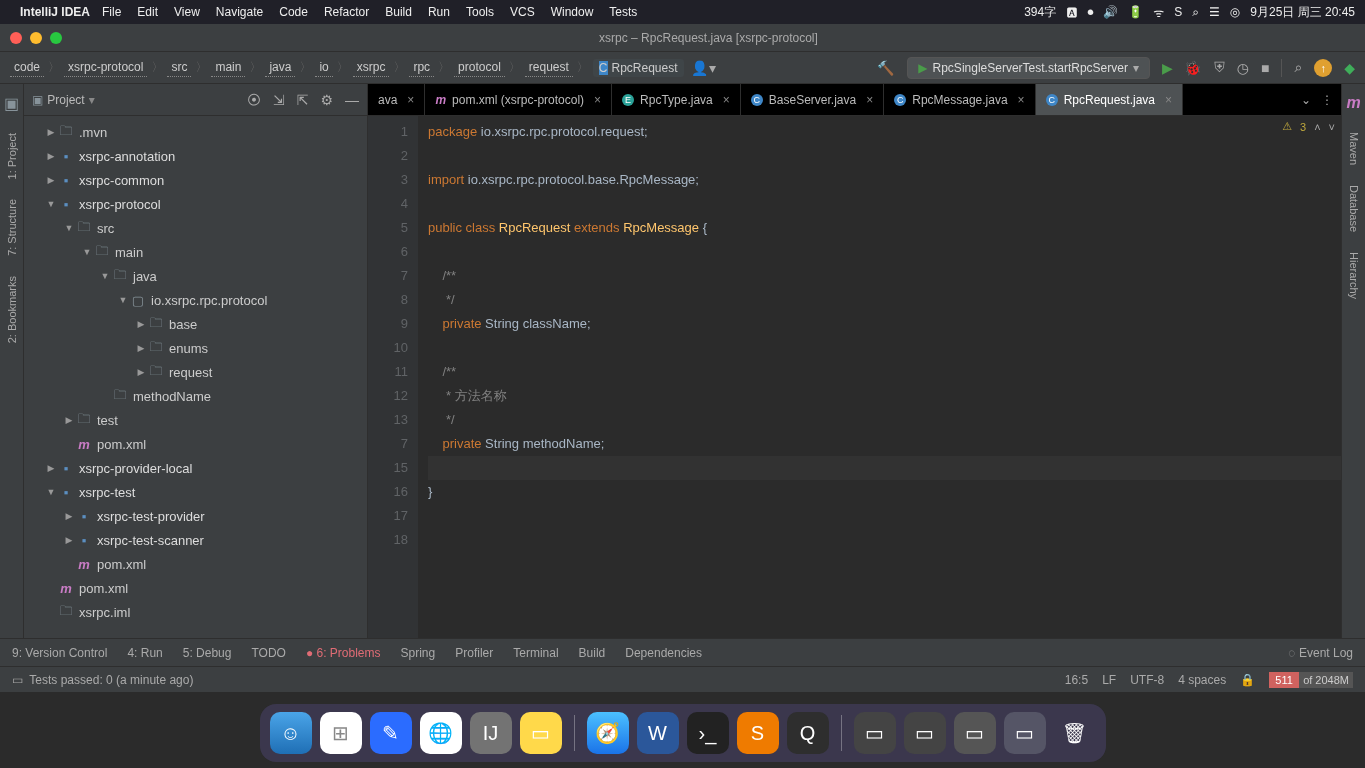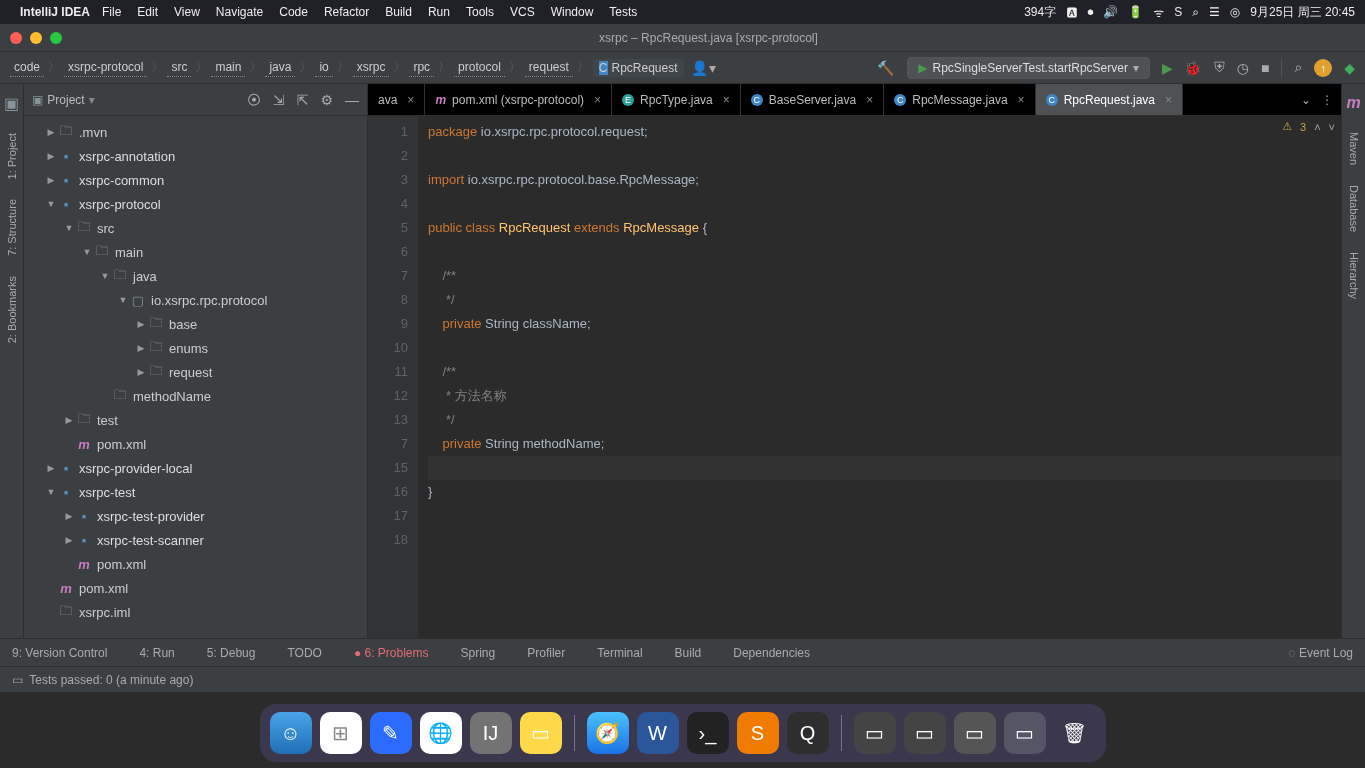--- a/index.html
+++ b/index.html
@@ -53,21 +53,21 @@
 .cir.blue{background:#3e86c7;} .cir.teal{background:#2aa198;}
 .tabs .tabs-actions { margin-left:auto; padding:0 8px; display:flex; gap:10px; color:#aaa; }
 .code-wrap { flex:1; display:flex; min-height:0; position:relative; }
 .gutter-nums { width:50px; background:#313335; text-align:right; color:#606366; font-family:"JetBrains Mono",Menlo,Consolas,monospace; font-size:13px; padding:4px 10px 4px 0; line-height:24px; }
 .code { flex:1; font-family:"JetBrains Mono",Menlo,Consolas,monospace; font-size:13px; padding:4px 0 4px 10px; line-height:24px; color:#a9b7c6; overflow:auto; }
 .code .line { height:24px; white-space:pre; }
 .code .line.curr { background:#323232; }
 .kw { color:#cc7832; } .cls { color:#ffc66d; } .cmt { color:#808080; }
 .warn-strip { position:absolute; top:4px; right:6px; font-size:11px; color:#bfa83d; display:flex; gap:8px; align-items:center; }
 
-.bottom-tools { height:28px; background:#3c3f41; border-top:1px solid #2e2e2e; display:flex; align-items:center; font-size:12px; padding:0 12px; gap:32px; color:#aaa; }
+.bottom-tools { height:28px; background:#3c3f41; border-top:1px solid #2e2e2e; display:flex; align-items:center; font-size:12px; padding:0 12px; gap:20px; color:#aaa; }
 .bottom-tools .red { color:#e06c75; }
 .bottom-tools .spacer { flex:1; }
 .statusbar { height:26px; background:#3c3f41; border-top:1px solid #2e2e2e; display:flex; align-items:center; font-size:12px; color:#aaa; padding:0 12px; }
 .statusbar .right { margin-left:auto; display:flex; gap:14px; align-items:center; }
 .mem { display:flex; align-items:center; gap:0; }
 .mem-bar { width:30px; height:16px; background:#d0625f; color:#fff; font-size:11px; display:flex; align-items:center; justify-content:center; }
 .mem-rest { height:16px; padding:0 4px; background:#555; color:#ccc; font-size:11px; display:flex; align-items:center; }
 
 .dock { position:absolute; bottom:6px; left:50%; transform:translateX(-50%); height:58px; background:rgba(80,70,120,0.45); border-radius:16px; padding:6px 10px; display:flex; gap:8px; align-items:center; backdrop-filter:blur(6px); }
 .dock-icon { width:42px; height:42px; border-radius:10px; display:flex; align-items:center; justify-content:center; font-size:20px; color:#fff; }
@@ -439,20 +439,31 @@
       <span>Terminal</span>
       <span>Build</span>
       <span>Dependencies</span>
       <span class="spacer"></span>
       <span>◌ Event Log</span>
     </div>
 
   <div class="statusbar">
     <span style="margin-right:6px">▭</span>
     <span>Tests passed: 0 (a minute ago)</span>
+    <div class="right">
+      <span>16:5</span>
+      <span>LF</span>
+      <span>UTF-8</span>
+      <span>4 spaces</span>
+      <span>🔒</span>
+      <span class="mem">
+        <span class="mem-bar">511</span>
+        <span class="mem-rest">of 2048M</span>
+      </span>
+    </div>
   </div>
 </div>
 
 <div class="dock">
   <div class="dock-icon" style="background:linear-gradient(#4aa4e8,#1f6fb5)">☺</div>
   <div class="dock-icon" style="background:#fff;color:#888">⊞</div>
   <div class="dock-icon" style="background:#2b6cff">✎</div>
   <div class="dock-icon" style="background:#fff">🌐</div>
   <div class="dock-icon" style="background:#737373">IJ</div>
   <div class="dock-icon" style="background:#ffd94a">▭</div>

